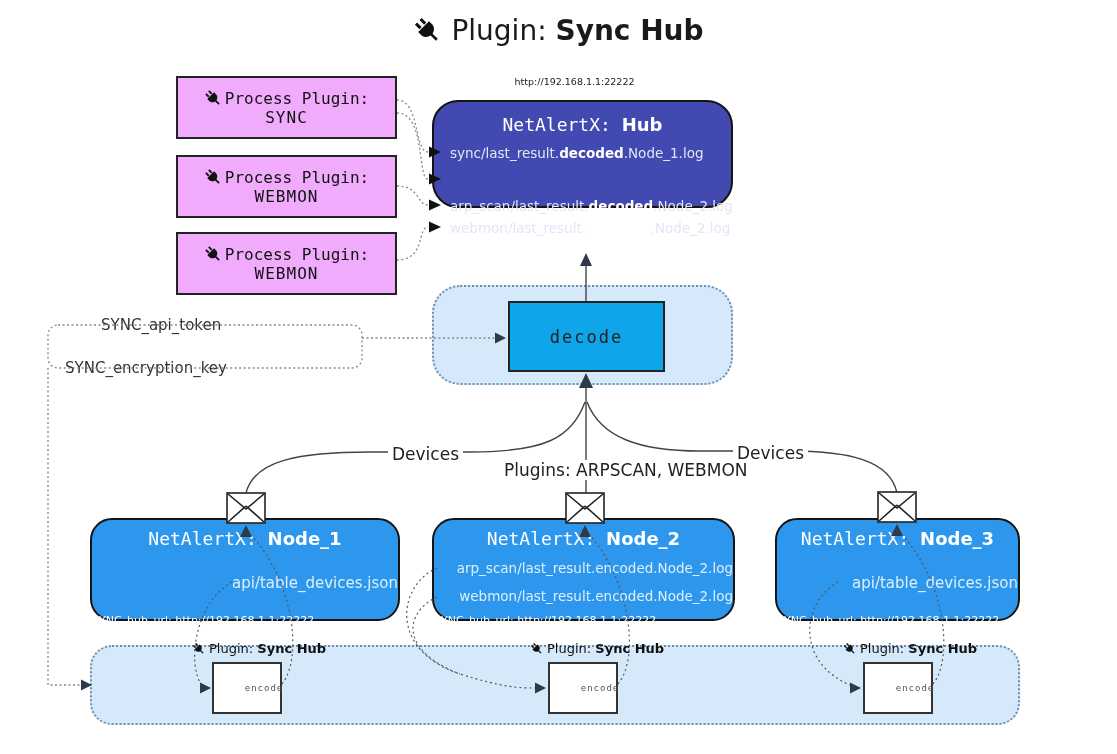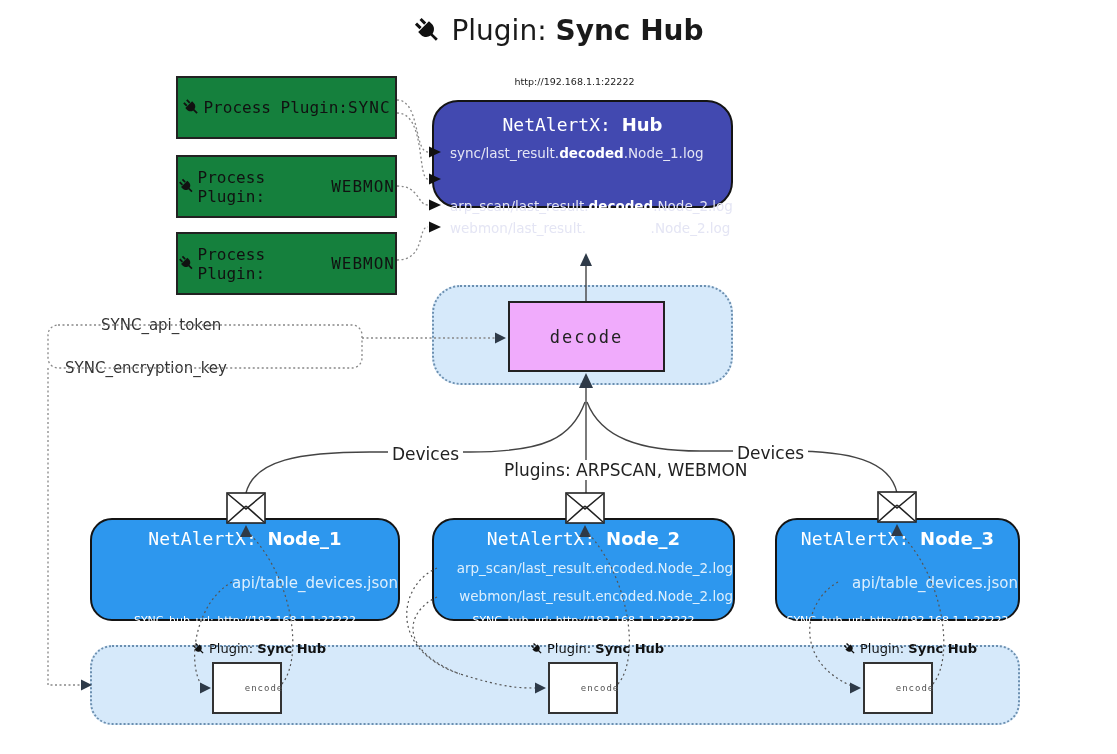--- a/index.html
+++ b/index.html
@@ -10,57 +10,57 @@
   .mono{font-family:"DejaVu Sans Mono",monospace;}
   .abs{position:absolute;}
 
   
   #title{left:0;top:14px;width:1117px;display:flex;justify-content:center;align-items:center;gap:8px;color:#1a1a1a;}
   #title .t{font-size:28px;}
   #title .t b{font-weight:bold;}
   .plug{fill:#111;}
 
   
-  .pbox{left:176px;width:221px;height:63px;background:#15803d;border:2px solid #222;box-sizing:border-box;
-        display:flex;flex-direction:row;align-items:center;justify-content:center;}
+  .pbox{left:176px;width:221px;height:63px;background:#f0abfc;border:2px solid #222;box-sizing:border-box;
+        display:flex;flex-direction:column;align-items:center;justify-content:center;}
   .pbox .r1{display:flex;align-items:center;gap:2px;font-size:16px;color:#111;}
   .pbox .r2{font-size:16px;color:#111;letter-spacing:1px;}
 
   
   #hub-url{left:424px;top:76px;width:301px;text-align:center;font-size:9.5px;color:#222;}
   #hub{left:432px;top:100px;width:301px;height:108px;background:#4249b0;border:2px solid #141414;
        border-radius:26px;box-sizing:border-box;}
   #hub .htitle{position:absolute;left:0;top:12px;width:100%;text-align:center;color:#fff;font-size:18px;}
   #hub .htitle b{font-family:"DejaVu Sans",sans-serif;font-weight:bold;}
   .hline{position:absolute;left:16px;width:280px;font-size:13.5px;color:#e4e5f4;white-space:nowrap;}
   .hline b{color:#fff;}
 
   
   #decode-panel{left:432px;top:285px;width:301px;height:100px;background:#d6e9fa;
        border:2px dotted #6b8fb0;border-radius:28px;box-sizing:border-box;}
-  #decode-box{left:508px;top:301px;width:157px;height:71px;background:#f0abfc;border:2px solid #222;
+  #decode-box{left:508px;top:301px;width:157px;height:71px;background:#0ea5e9;border:2px solid #222;
        box-sizing:border-box;display:flex;align-items:center;justify-content:center;
        font-size:17px;color:#222;letter-spacing:2px;}
 
   
   .linelabel{background:#fff;padding:0 5px;color:#333;white-space:nowrap;}
   #lbl-api{left:96px;top:316px;font-size:15px;}
   #lbl-key{left:60px;top:359px;font-size:15px;}
   .edgelabel{background:#fff;padding:0 4px;font-size:17px;color:#222;white-space:nowrap;}
   #lbl-dev-l{left:388px;top:444px;}
   #lbl-plugins{left:500px;top:460px;}
   #lbl-dev-r{left:733px;top:443px;}
 
   
   .node{top:518px;height:103px;background:#2d97ee;border:2px solid #141414;border-radius:22px;
         box-sizing:border-box;}
   .node .ntitle{position:absolute;left:0;top:8px;width:100%;text-align:center;color:#fff;font-size:18px;white-space:nowrap;}
   .node .ntitle b{font-family:"DejaVu Sans",sans-serif;font-weight:bold;}
   .node .nline{position:absolute;left:0;width:100%;text-align:right;color:#ddeffd;font-size:13.5px;white-space:nowrap;}
-  .node .nfooter{position:absolute;left:0;top:94px;width:100%;text-align:center;color:#fff;font-size:11px;white-space:nowrap;}
+  .node .nfooter{position:absolute;left:0;top:94px;width:100%;text-align:left;color:#fff;font-size:11px;white-space:nowrap;}
   #node1{left:90px;width:310px;}
   #node3{left:775px;width:245px;}
   #node2{left:432px;width:303px;}
 
   
   #encode-panel{left:90px;top:645px;width:930px;height:80px;background:#d6e9fa;
        border:2px dotted #6b8fb0;border-radius:22px;box-sizing:border-box;}
   .enclabel{display:flex;align-items:center;gap:3px;font-size:13px;color:#111;white-space:nowrap;}
   .encbox{width:70px;height:52px;background:#fff;border:2px solid #333;box-sizing:border-box;
        display:flex;align-items:center;justify-content:center;font-size:9px;color:#555;letter-spacing:1px;padding-left:34px;}

